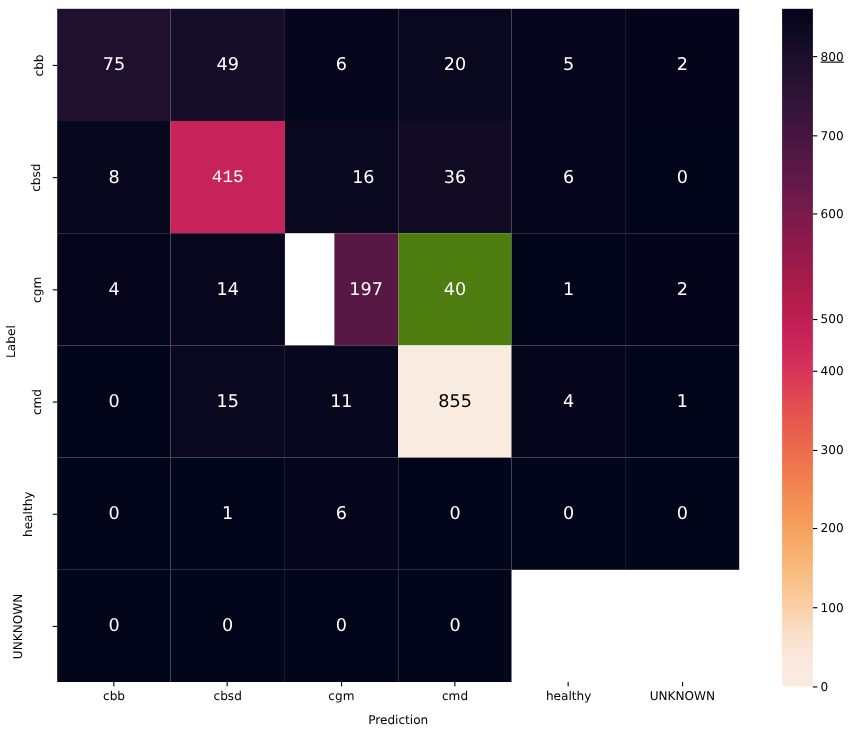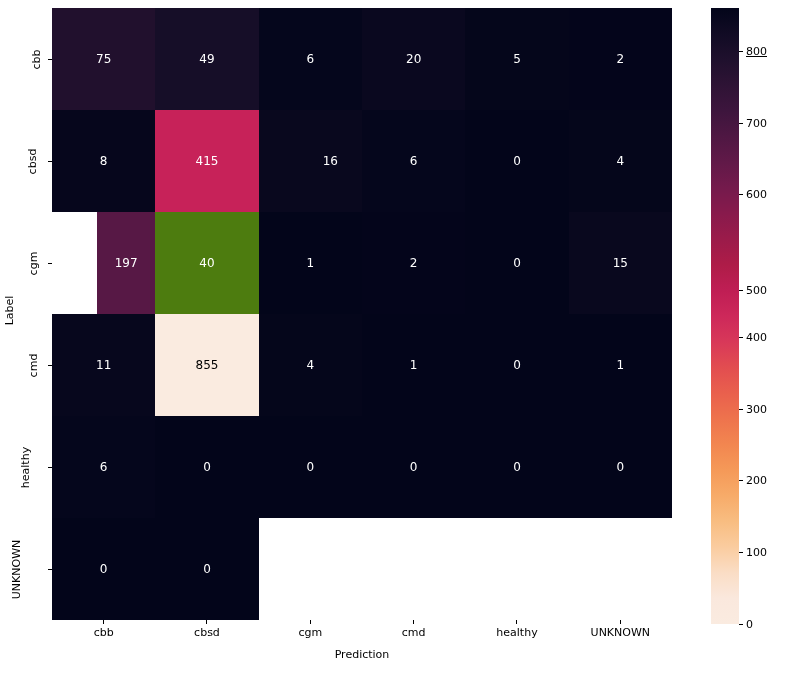--- a/index.html
+++ b/index.html
@@ -94,21 +94,21 @@
     width: 620px;
     height: 612px;
     display: grid;
     grid-template-columns: repeat(6, 1fr);
     grid-template-rows: repeat(6, 1fr);
   }
   .cell {
     display: flex;
     align-items: center;
     justify-content: center;
-    font-size: 12px;
+    font-size: 16px;
     color: #ffffff;
     line-height: 1;
   }
 
   
   #xtick-marks {
     position: absolute;
     left: 52px;
     top: 620px;
     width: 620px;
@@ -262,33 +262,39 @@
       <div class="cell" style="background: rgb(5, 6, 27);">
         <span style="color: rgb(255, 255, 255);">5</span>
       </div>
       <div class="cell" style="background: rgb(4, 5, 27);">
         <span style="color: rgb(255, 255, 255);">2</span>
       </div>
       <div class="cell" style="background: rgb(6, 6, 28);">
         <span style="color: rgb(255, 255, 255);">8</span>
       </div>
       <div class="cell" style="background: rgb(199, 34, 89);">
-        <span style="color: rgb(255, 255, 255);">415</span>
+        <span style="color: rgb(255, 255, 255); font-family: Liberation Mono, monospace;">415</span>
       </div>
       <div class="cell" style="background: rgb(9, 8, 30);">
         <span style="color: rgb(255, 255, 255); margin-left: 40px;">16</span>
       </div>
+      <div class="cell" style="background: rgb(17, 11, 36);">
+        <span style="color: rgb(255, 255, 255);">36</span>
+      </div>
       <div class="cell" style="background: rgb(5, 6, 28);">
         <span style="color: rgb(255, 255, 255);">6</span>
       </div>
       <div class="cell" style="background: rgb(3, 5, 26);">
         <span style="color: rgb(255, 255, 255);">0</span>
       </div>
       <div class="cell" style="background: rgb(5, 6, 27);">
         <span style="color: rgb(255, 255, 255);">4</span>
+      </div>
+      <div class="cell" style="background: rgb(9, 7, 30);">
+        <span style="color: rgb(255, 255, 255);">14</span>
       </div>
       <div class="cell" style="background: rgb(87, 24, 69); margin-left: 45px;">
         <span style="color: rgb(255, 255, 255);">197</span>
       </div>
       <div class="cell" style="background: #4d7c0f;">
         <span style="color: rgb(255, 255, 255);">40</span>
       </div>
       <div class="cell" style="background: rgb(3, 5, 26);">
         <span style="color: rgb(255, 255, 255);">1</span>
       </div>

